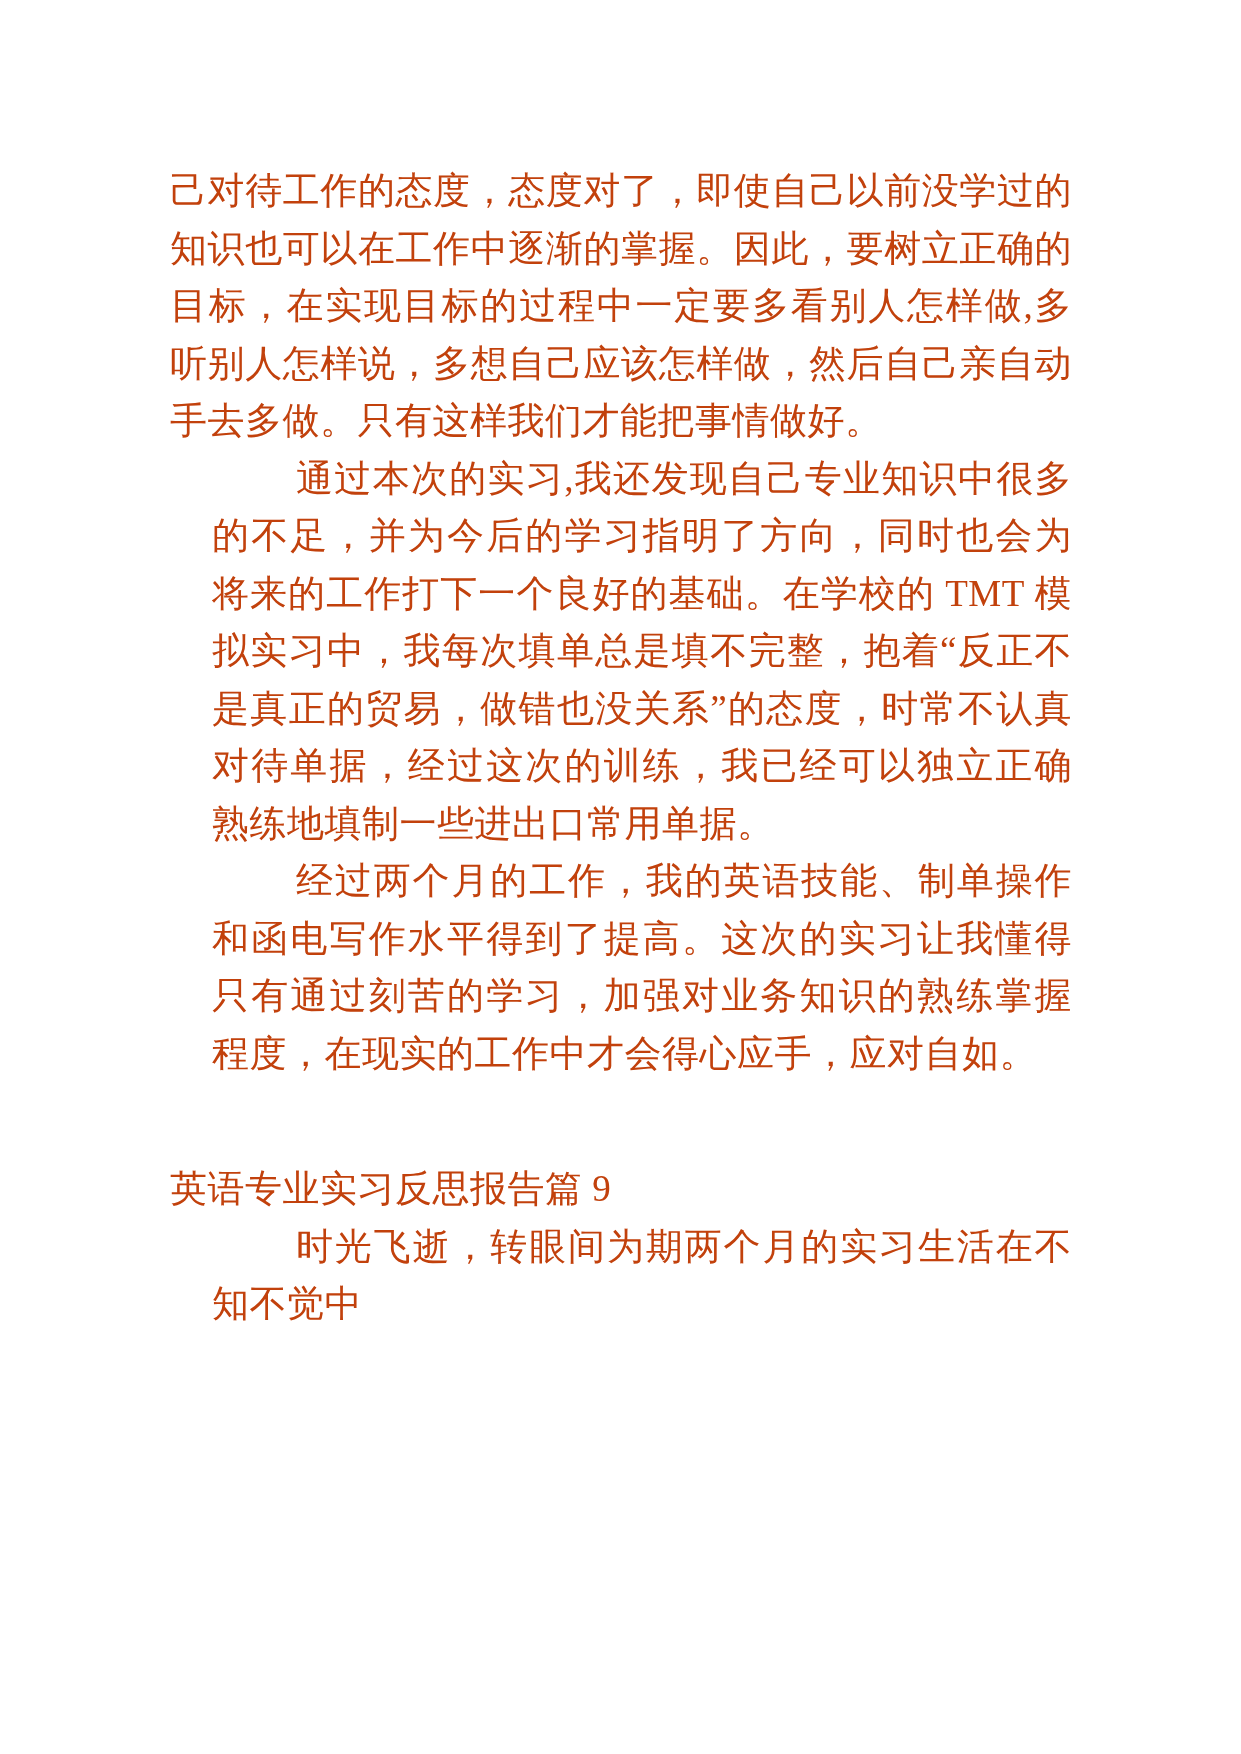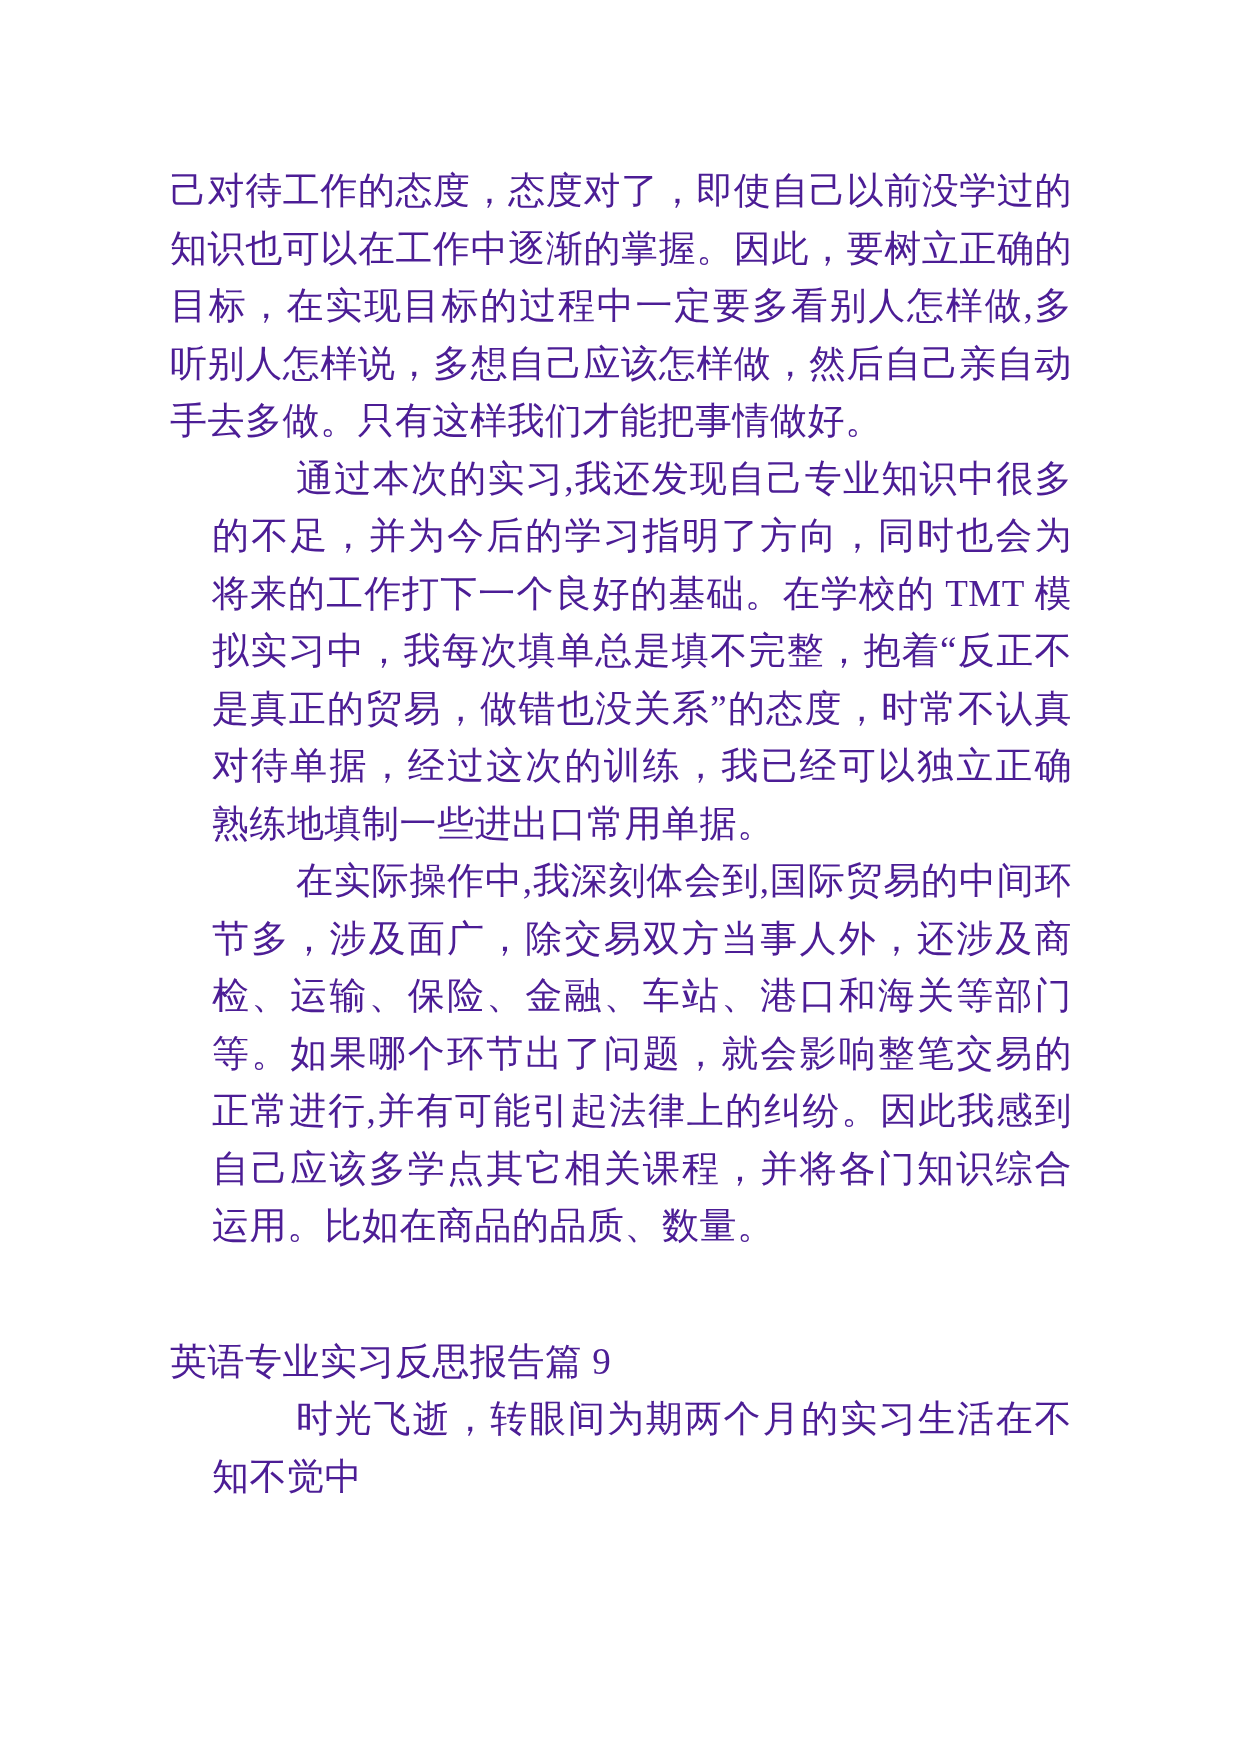--- a/index.html
+++ b/index.html
@@ -22,21 +22,21 @@
     height: 1754px;
     background: #ffffff;
   }
   .content {
     position: absolute;
     left: 170px;
     top: 162px;
     width: 902px;
     font-size: 37px;
     line-height: 57.5px;
-    color: #4c1d95;
+    color: #c2410c;
     text-align: justify;
     text-justify: inter-character;
     letter-spacing: 0.5px;
   }
   .para {
     margin: 0;
     padding: 0;
   }
   .para.indent {
     text-indent: 84px;
@@ -52,17 +52,17 @@
     text-indent: 0;
   }
 </style>
 </head>
 <body>
 
 <div class="page">
   <div class="content">
     <p class="para">己对待工作的态度，态度对了，即使自己以前没学过的知识也可以在工作中逐渐的掌握。因此，要树立正确的目标，在实现目标的过程中一定要多看别人怎样做,多听别人怎样说，多想自己应该怎样做，然后自己亲自动手去多做。只有这样我们才能把事情做好。</p>
     <p class="para indent">通过本次的实习,我还发现自己专业知识中很多的不足，并为今后的学习指明了方向，同时也会为将来的工作打下一个良好的基础。在学校的 TMT 模拟实习中，我每次填单总是填不完整，抱着“反正不是真正的贸易，做错也没关系”的态度，时常不认真对待单据，经过这次的训练，我已经可以独立正确熟练地填制一些进出口常用单据。</p>
-    <p class="para indent">在实际操作中,我深刻体会到,国际贸易的中间环节多，涉及面广，除交易双方当事人外，还涉及商检、运输、保险、金融、车站、港口和海关等部门等。如果哪个环节出了问题，就会影响整笔交易的正常进行,并有可能引起法律上的纠纷。因此我感到自己应该多学点其它相关课程，并将各门知识综合运用。比如在商品的品质、数量。</p>
+    <p class="para indent">经过两个月的工作，我的英语技能、制单操作和函电写作水平得到了提高。这次的实习让我懂得只有通过刻苦的学习，加强对业务知识的熟练掌握程度，在现实的工作中才会得心应手，应对自如。</p>
     <h2 class="section-heading">英语专业实习反思报告篇 9</h2>
     <p class="para indent">时光飞逝，转眼间为期两个月的实习生活在不知不觉中</p>
   </div>
 </div>
 
 </body></html>

